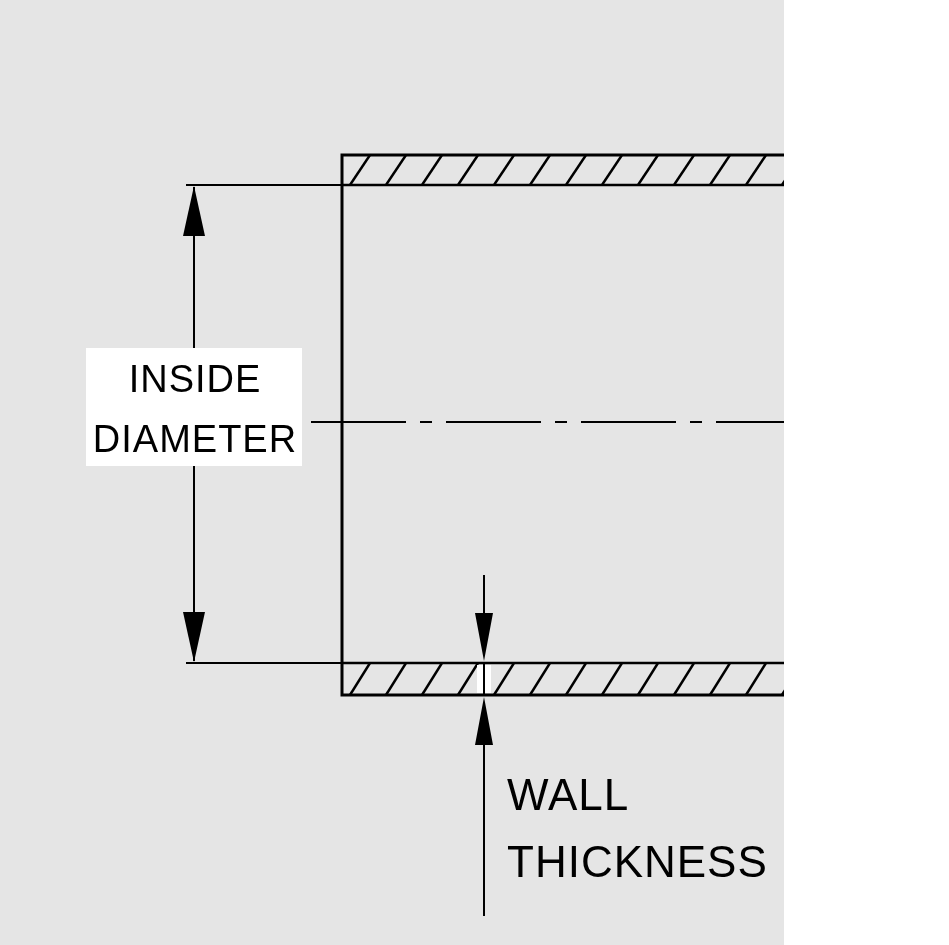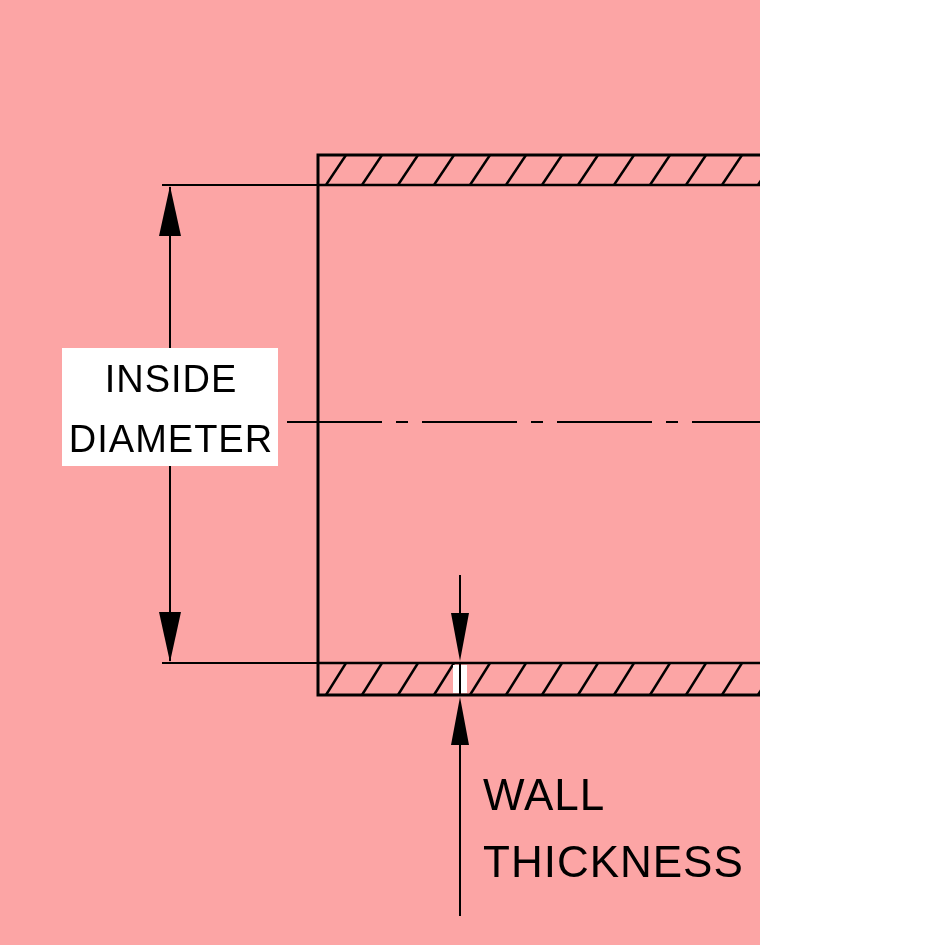--- a/index.html
+++ b/index.html
@@ -4,23 +4,24 @@
 <style>
   html, body {
     margin: 0;
     padding: 0;
     background: #ffffff;
   }
   .stage {
     position: relative;
     width: 760px;
     height: 945px;
-    background: #fca5a5;
+    background: #e5e5e5;
     overflow: hidden;
     font-family: "Liberation Sans", sans-serif;
+    padding-left: 24px;
   }
   svg { display: block; }
   .dim-label {
     font-family: "Liberation Sans", sans-serif;
     font-size: 38px;
     letter-spacing: 1px;
     fill: #000000;
   }
   .wall-label {
     font-family: "Liberation Sans", sans-serif;

